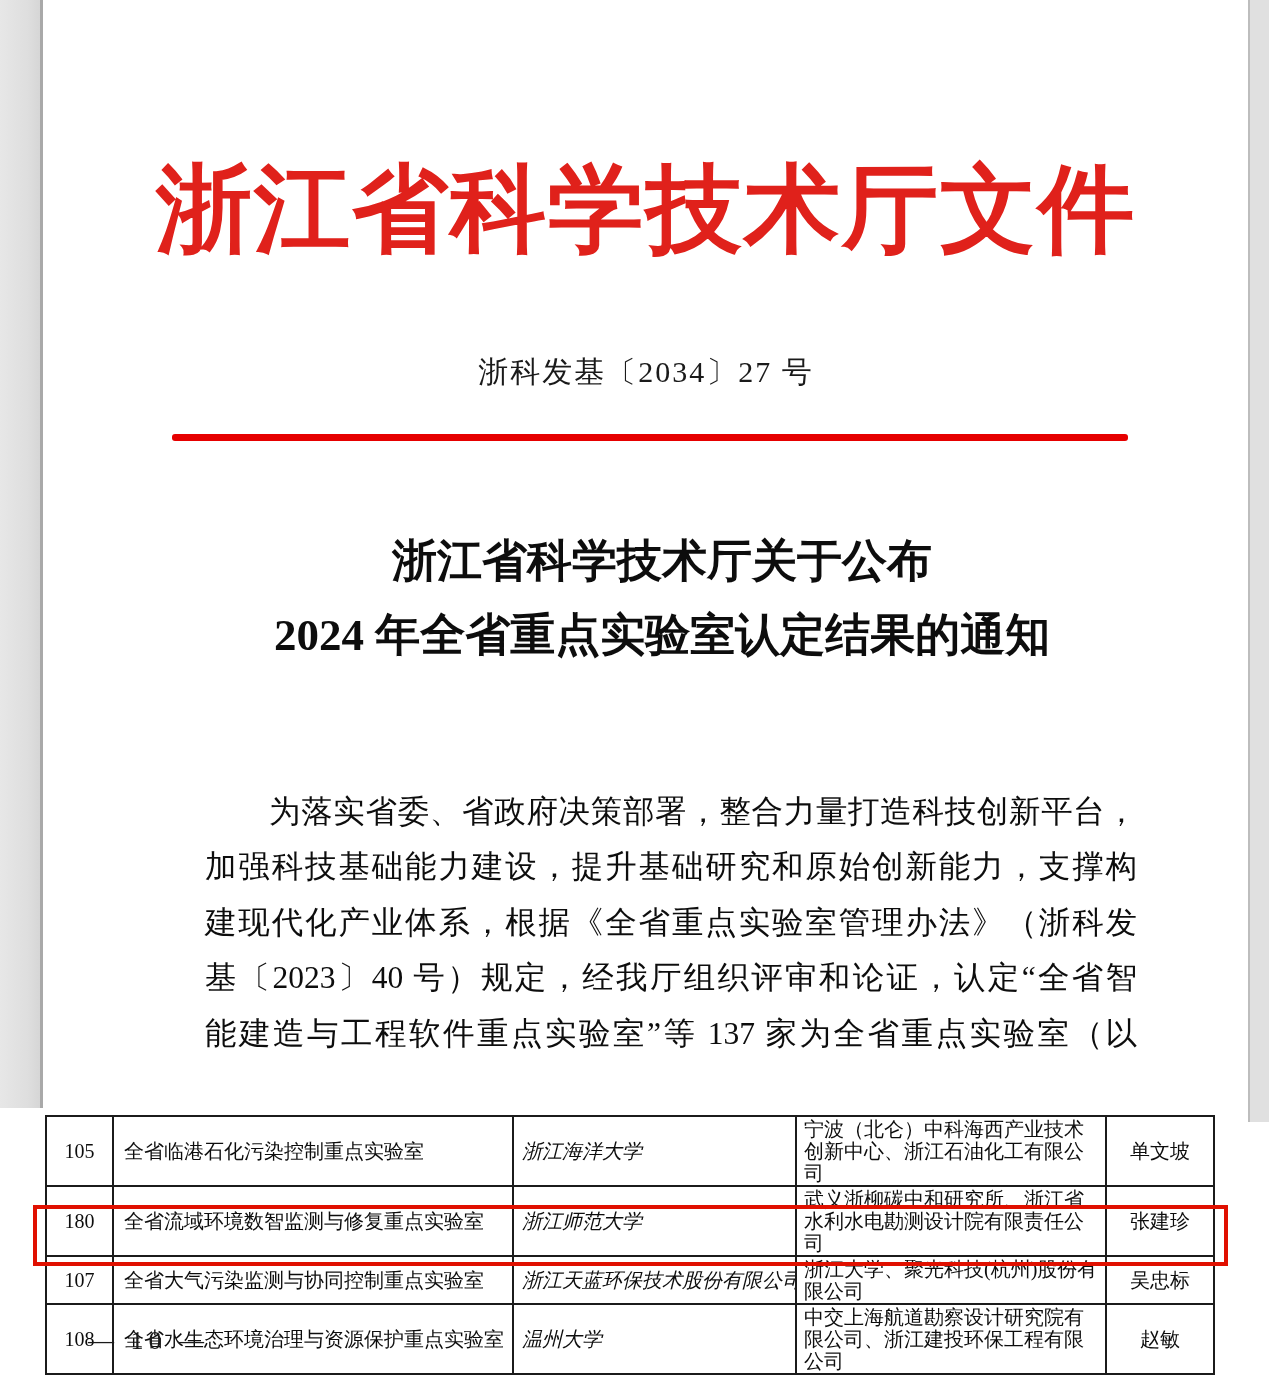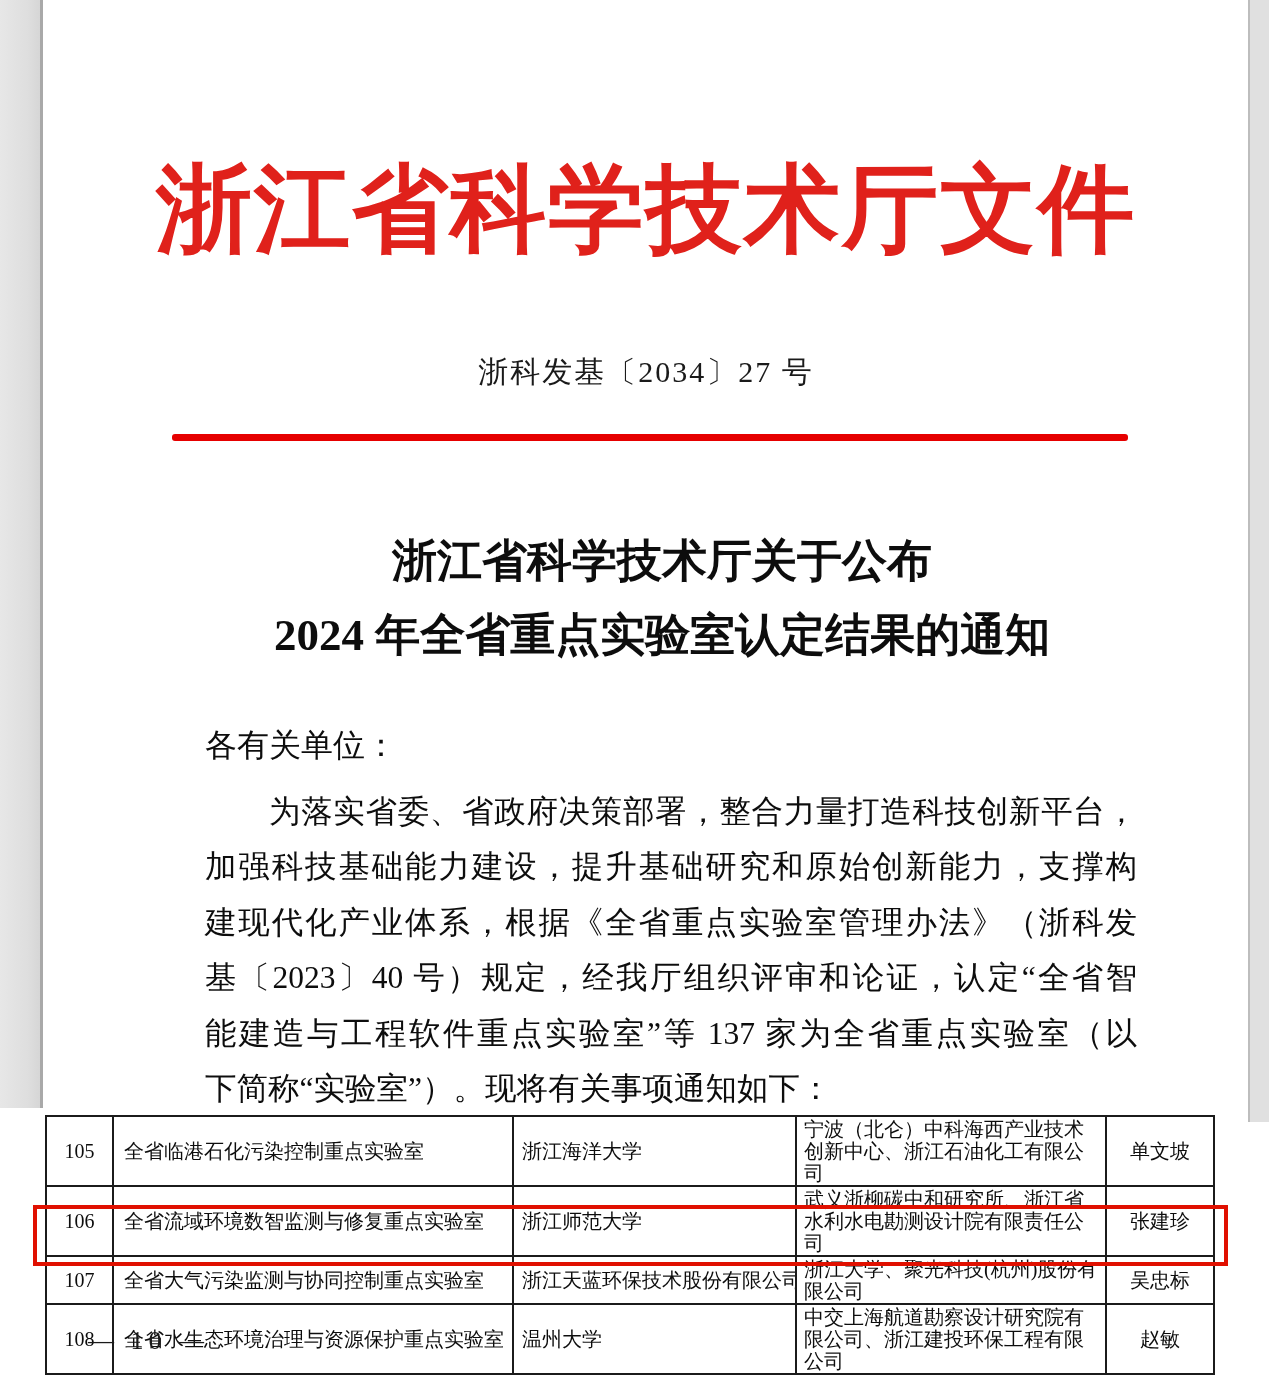--- a/index.html
+++ b/index.html
@@ -49,21 +49,21 @@
     border-collapse:collapse;table-layout:fixed;
     font-size:20px;color:#0d0d0d;
   }
   .lab-table td{
     border:2px solid var(--table-border,#1b1b1b);
     padding:1px 5px;vertical-align:middle;line-height:22px;
     overflow:hidden;
   }
   .lab-table td.c-num{text-align:center;}
   .lab-table td.c-lab{padding-left:10px;white-space:nowrap;}
-  .lab-table td.c-org{padding-left:8px;white-space:nowrap;}
+  .lab-table td.c-org{padding-left:8px;white-space:nowrap;font-style:italic;}
   .lab-table td.c-partners{padding-left:7px;}
   .lab-table td.c-head{text-align:center;}
   .lab-table tr.r1{height:48px;}
   .lab-table tr.r2{height:43px;}
   .lab-table tr.r3{height:46px;}
   .lab-table tr.r4{height:47px;}
   .highlight-box{
     position:absolute;left:33px;top:1205px;width:1187px;height:53px;
     border:4px solid var(--highlight-red,#e01000);
     pointer-events:none;background:transparent;
@@ -84,49 +84,47 @@
 
   <div class="doc-number">浙科发基〔2034〕27 号</div>
 
   <div class="red-rule"></div>
 
   <div class="notice-title">
     <div>浙江省科学技术厅关于公布</div>
     <div>2024 年全省重点实验室认定结果的通知</div>
   </div>
 
-  <div class="salutation">各有关单位：</div>
 
   <div class="body-para">
     <div class="para-line first">为落实省委、省政府决策部署，整合力量打造科技创新平台，</div>
     <div class="para-line">加强科技基础能力建设，提升基础研究和原始创新能力，支撑构</div>
     <div class="para-line">建现代化产业体系，根据《全省重点实验室管理办法》（浙科发</div>
     <div class="para-line">基〔2023〕40 号）规定，经我厅组织评审和论证，认定“全省智</div>
     <div class="para-line">能建造与工程软件重点实验室”等 137 家为全省重点实验室（以</div>
-    <div class="para-line last">下简称“实验室”）。现将有关事项通知如下：</div>
   </div>
 
   <table class="lab-table">
     <colgroup>
       <col style="width:67px">
         <col style="width:400px">
         <col style="width:283px">
         <col style="width:310px">
         <col style="width:108px">
     </colgroup>
     <tbody>
       <tr class="r1">
         <td class="c-num">105</td>
         <td class="c-lab">全省临港石化污染控制重点实验室</td>
         <td class="c-org">浙江海洋大学</td>
         <td class="c-partners">宁波（北仑）中科海西产业技术创新中心、浙江石油化工有限公司</td>
         <td class="c-head">单文坡</td>
       </tr>
       <tr class="r2">
-        <td class="c-num">106</td>
+        <td class="c-num">180</td>
         <td class="c-lab">全省流域环境数智监测与修复重点实验室</td>
         <td class="c-org">浙江师范大学</td>
         <td class="c-partners">武义浙柳碳中和研究所、浙江省水利水电勘测设计院有限责任公司</td>
         <td class="c-head">张建珍</td>
       </tr>
       <tr class="r3">
         <td class="c-num">107</td>
         <td class="c-lab">全省大气污染监测与协同控制重点实验室</td>
         <td class="c-org">浙江天蓝环保技术股份有限公司</td>
         <td class="c-partners">浙江大学、聚光科技(杭州)股份有限公司</td>

